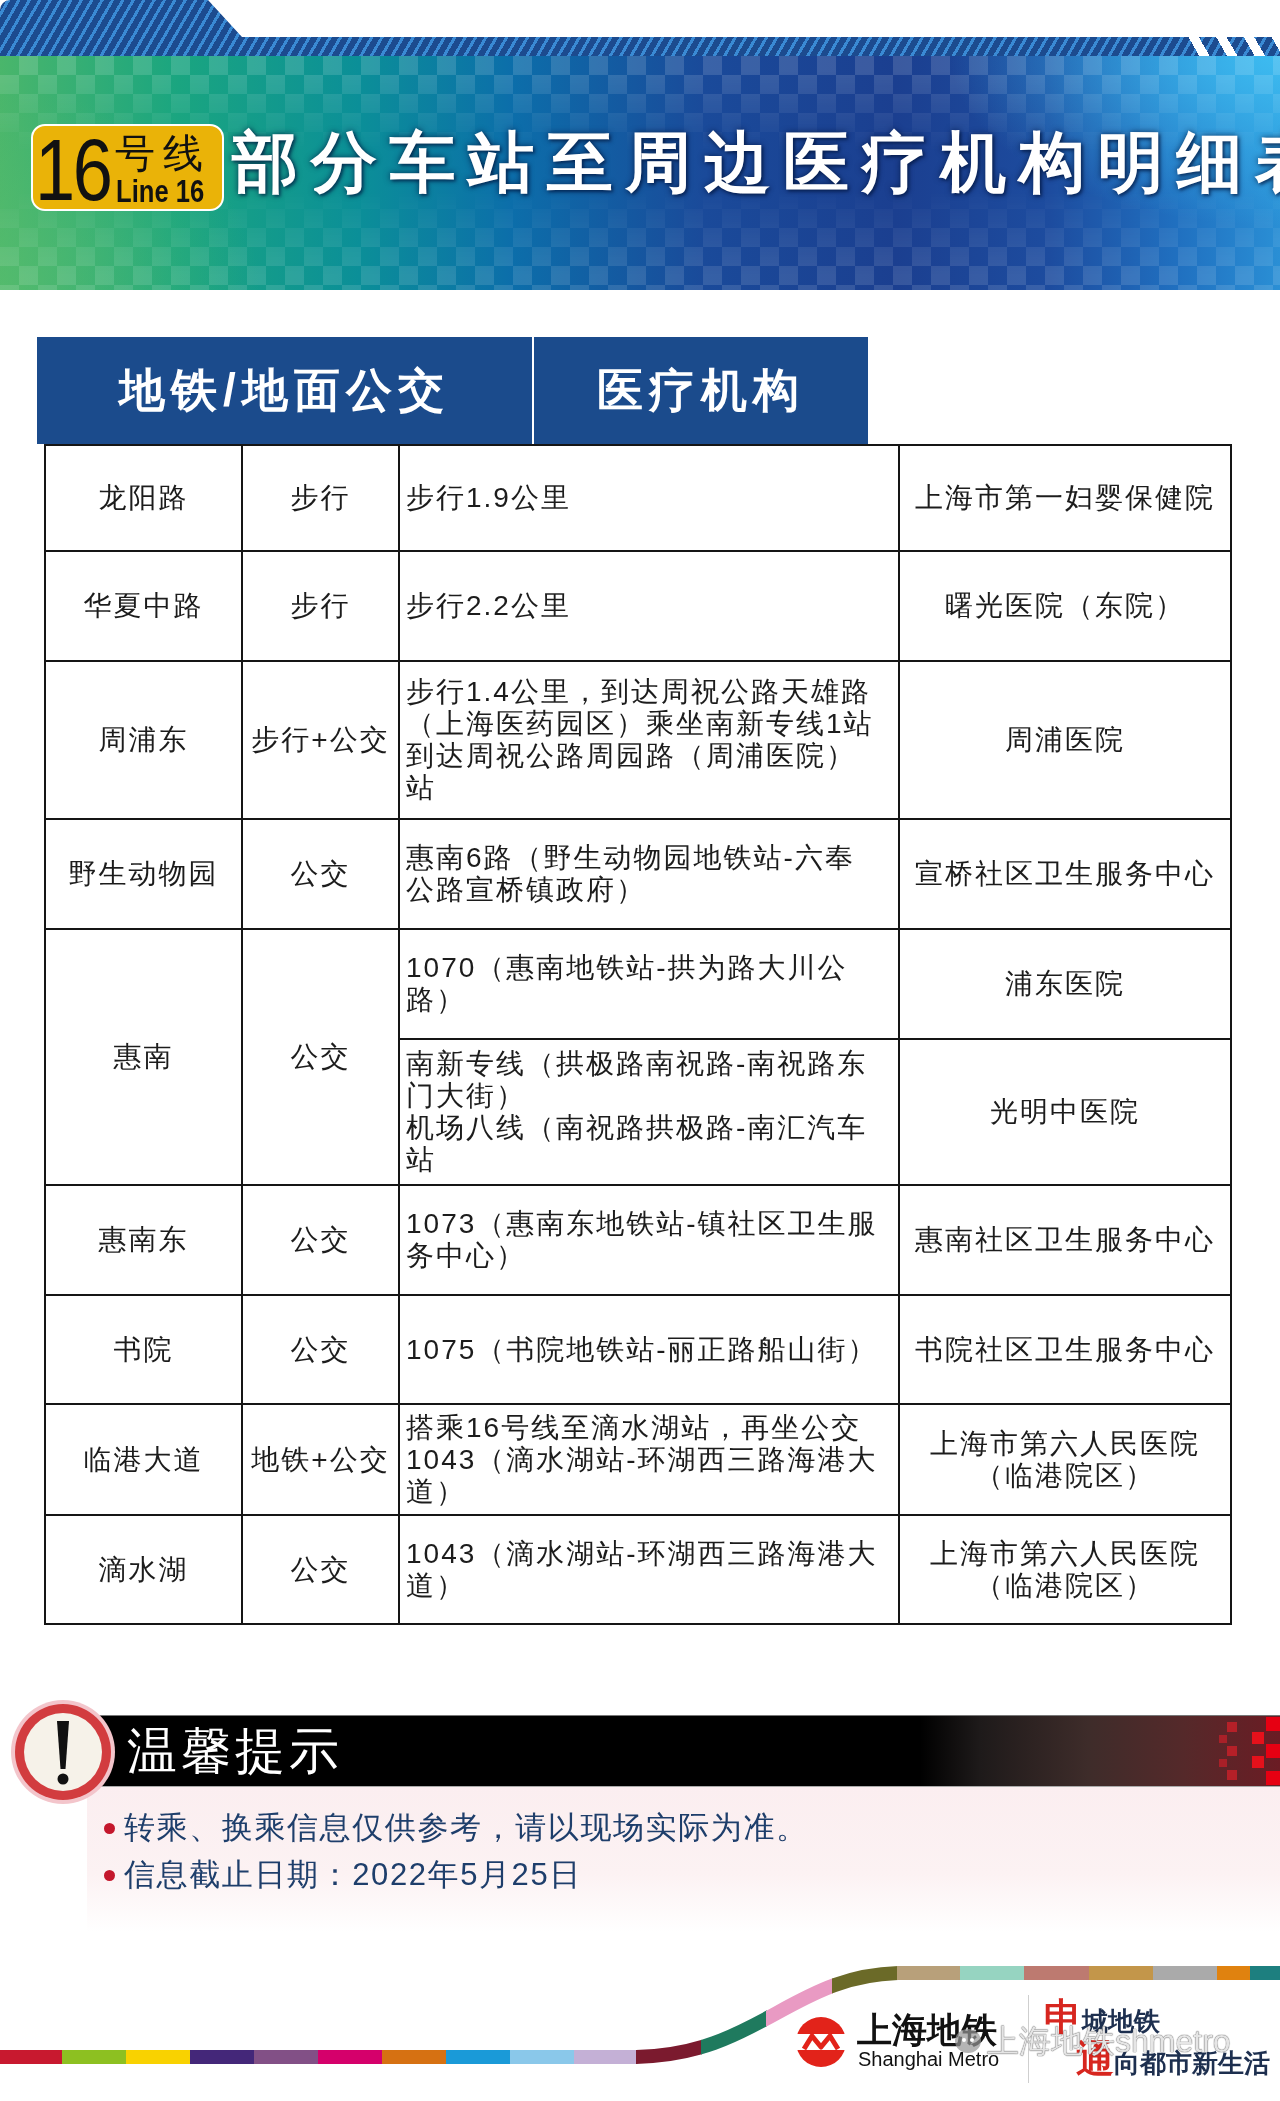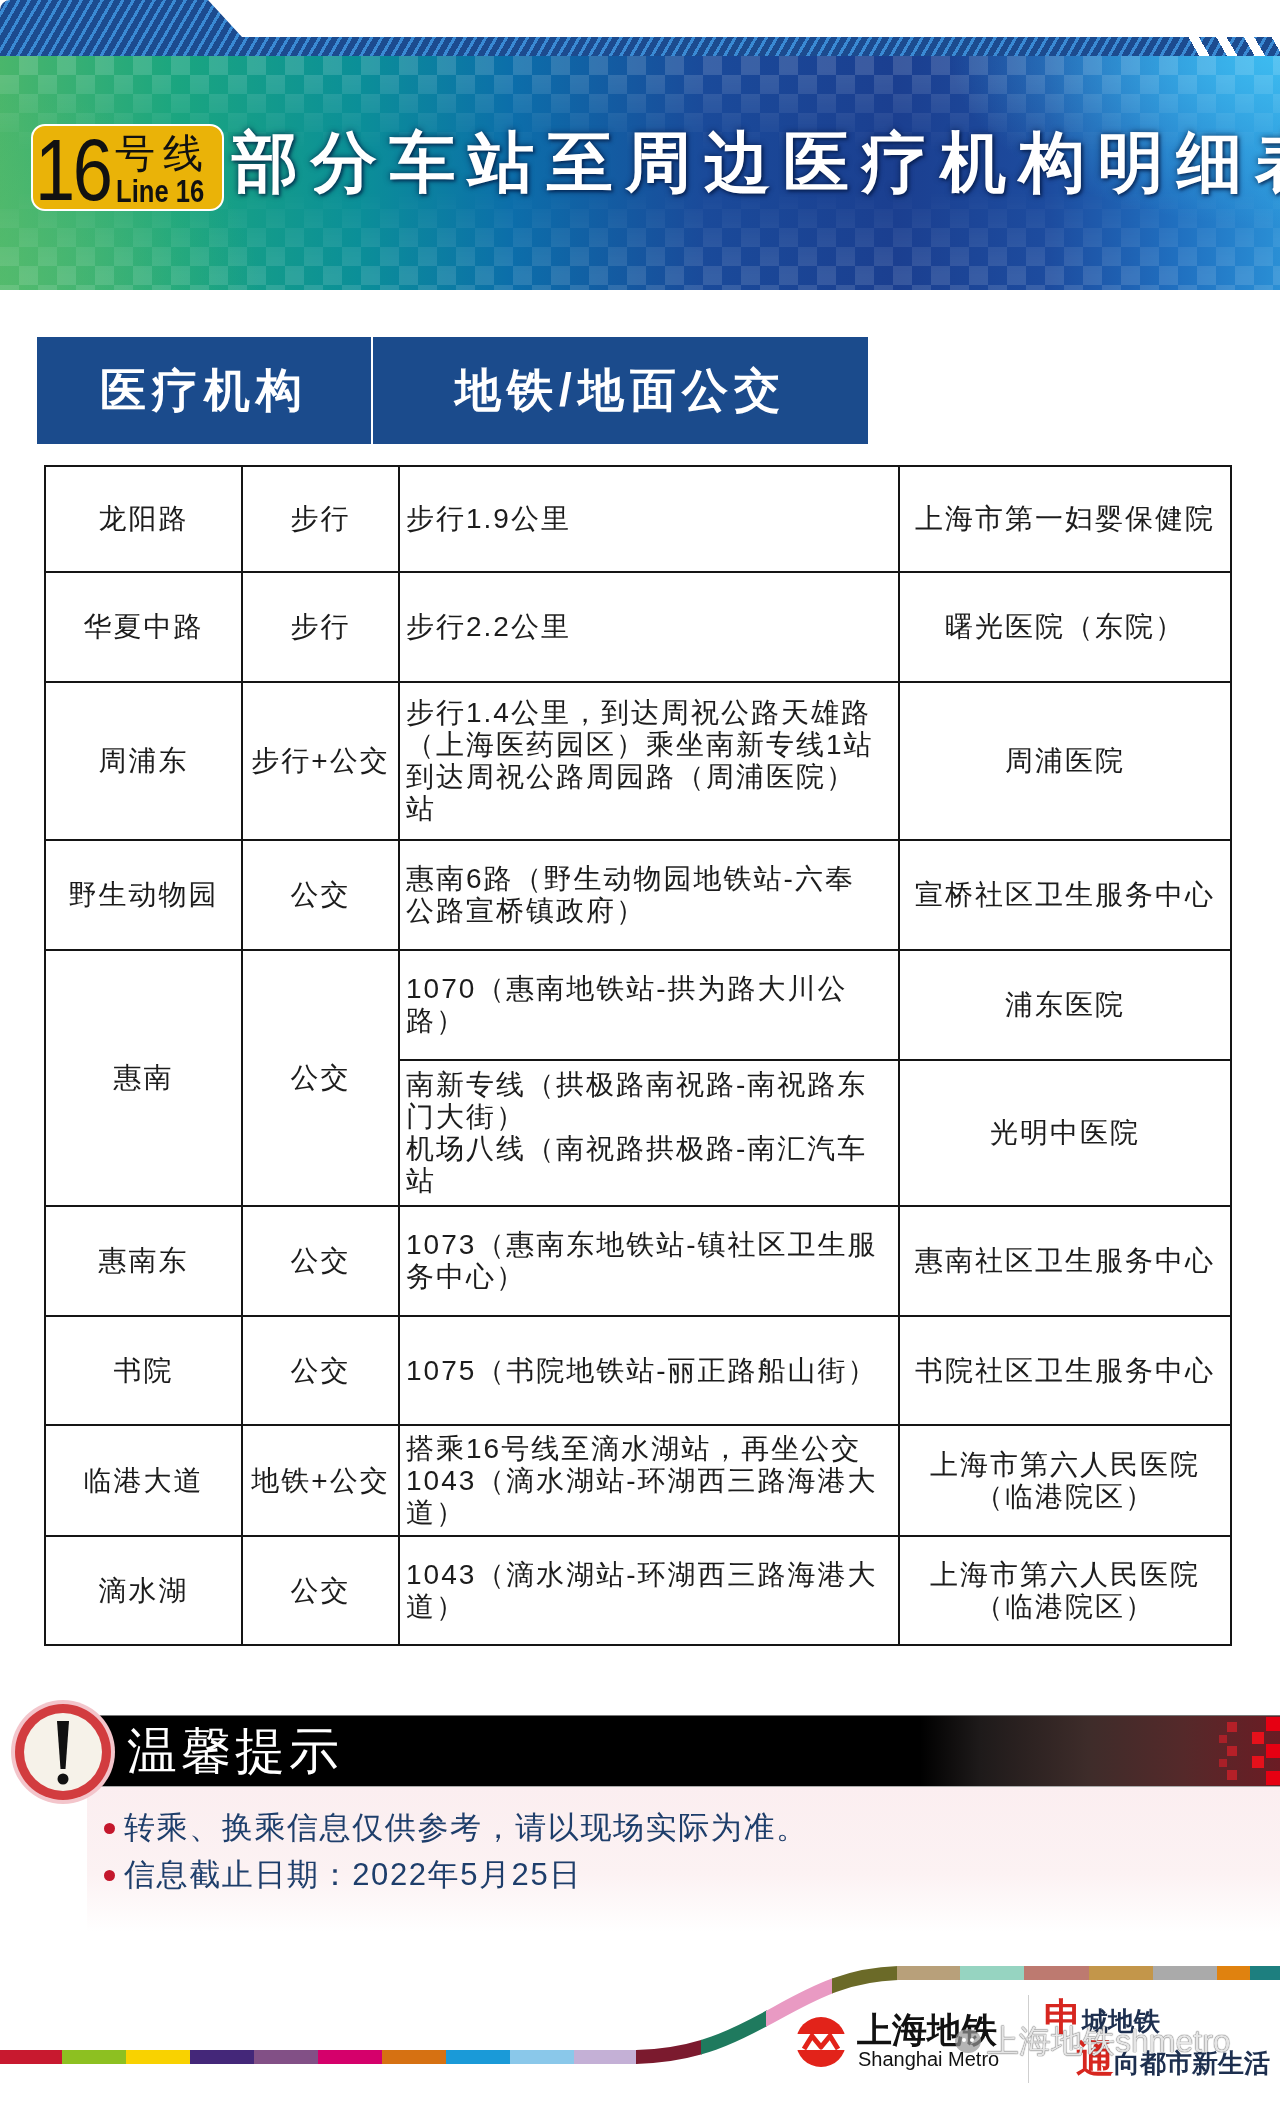--- a/index.html
+++ b/index.html
@@ -69,21 +69,21 @@
   .th {
     background: #1b4b8c; color: #fff; font-weight: bold; height: 107px;
     display: flex; align-items: center; justify-content: center;
     font-size: 46px; letter-spacing: 6px; white-space: nowrap;
   }
   .th.w1 { width: 204px; } .th.w2 { width: 158px; letter-spacing: 0; }
   .th.w3 { width: 495px; } .th.w4 { width: 334px; }
   .th .cond { display: inline-block; font-size: 43px; transform: scaleX(0.86); }
 
   table.body {
-    position: absolute; left: 44px; top: 465px; width: 1186px;
+    position: absolute; left: 44px; top: 444px; width: 1186px;
     border-collapse: collapse; table-layout: fixed;
   }
   table.body td {
     border: 2px solid #151515; padding: 0;
     font-size: 28px; line-height: 32px; letter-spacing: 2px; color: #1c1c1c;
     text-align: center; vertical-align: middle; white-space: pre;
   }
   table.body td.c-route { text-align: left; padding-left: 6px; }
   table.body td.sub { border-top-width: 1.5px; }
 
@@ -147,22 +147,22 @@
   </div>
   <div class="badge">
     <span class="badge-num">16</span>
     <span class="badge-cn">号线</span>
     <span class="badge-en">Line 16</span>
   </div>
   <div class="page-title">部分车站至周边医疗机构明细表</div>
 </div>
 
 <div class="tbl-head">
+  <div class="th w3">地铁/地面公交</div>
   <div class="th w4">医疗机构</div>
-  <div class="th w3">地铁/地面公交</div>
 </div>
 
 <table class="body">
   <colgroup>
     <col style="width:197px">
       <col style="width:157px">
       <col style="width:500px">
       <col style="width:332px">
   </colgroup>
   <tbody>

